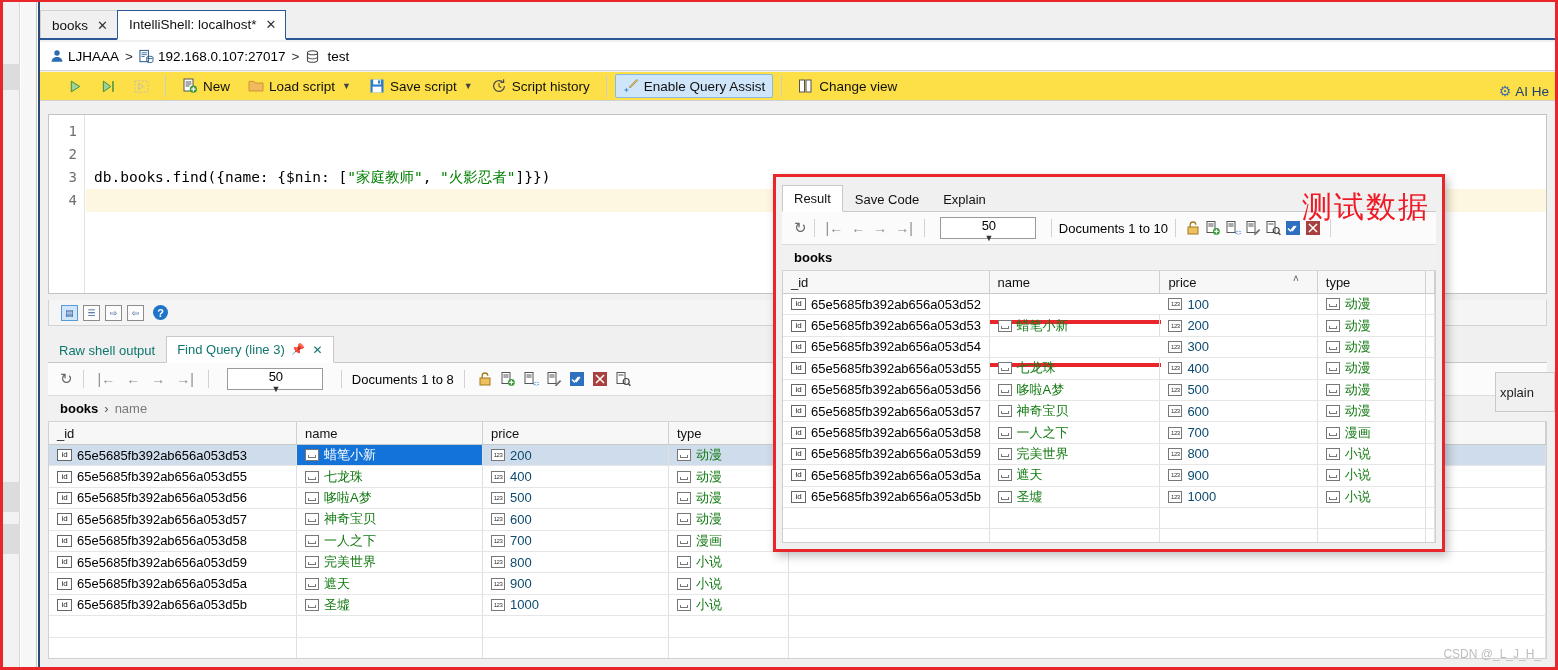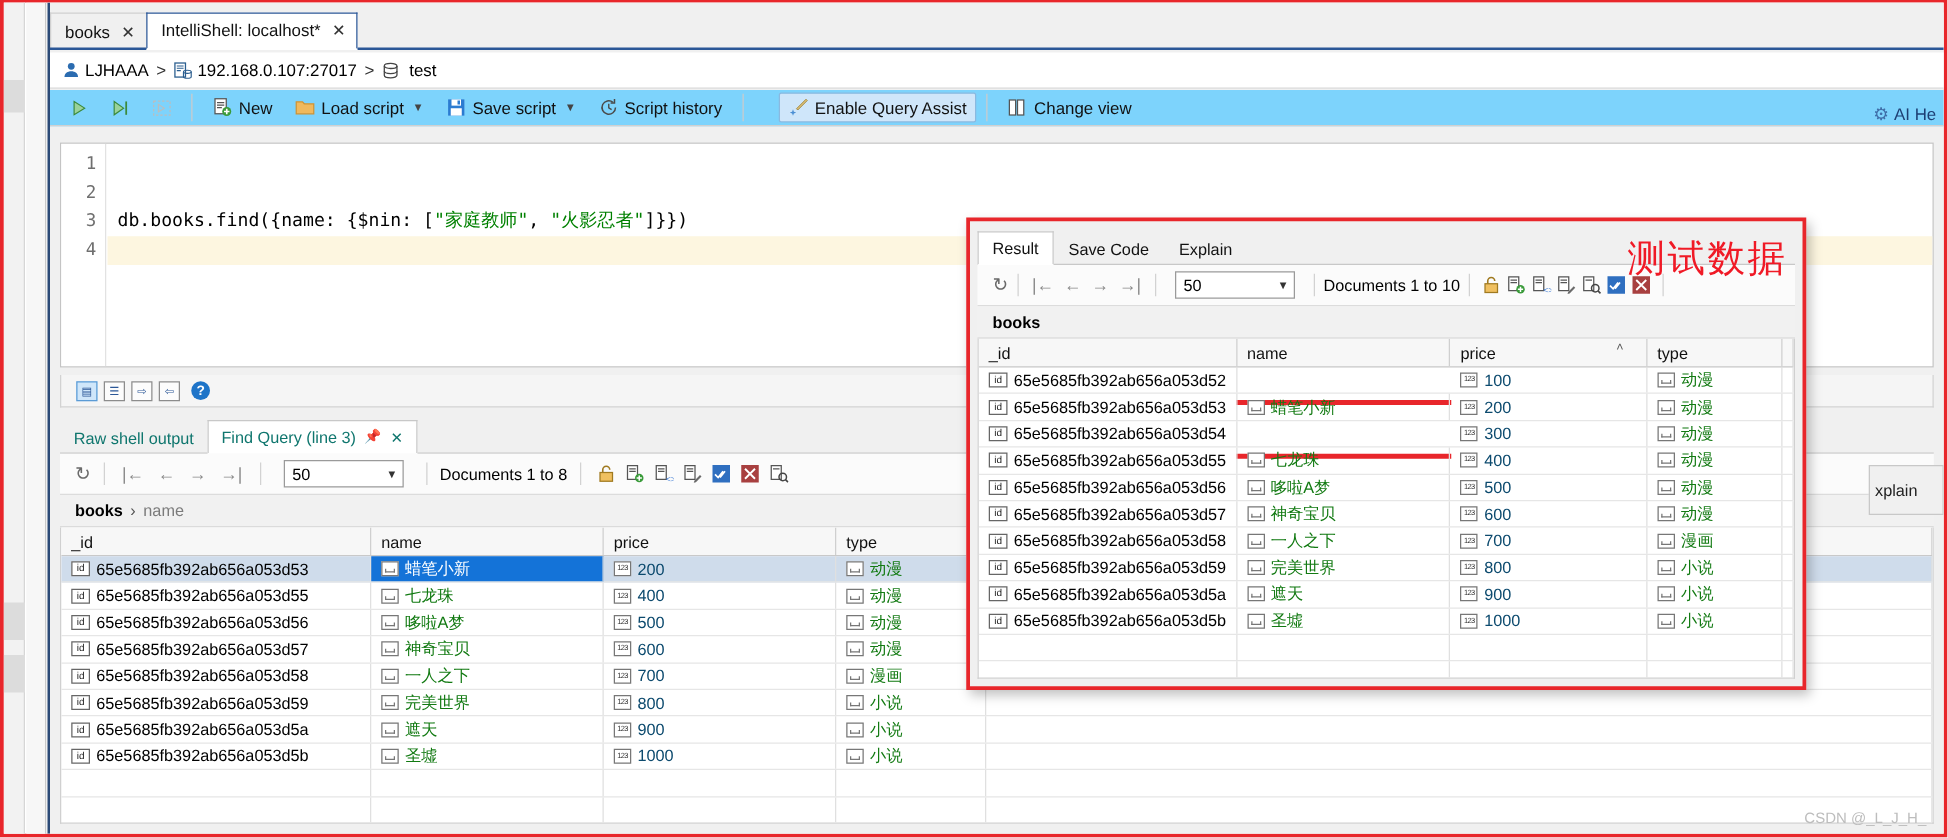--- a/index.html
+++ b/index.html
@@ -87,33 +87,33 @@
     display: flex; align-items: center;
     padding-left: 10px;
     font-size: 13.5px;
     gap: 4px;
   }
   .crumbbar .sep { color: #333; margin: 0 2px; }
 
   
   .toolbar {
     position: absolute; left: 0; right: 0; top: 70px; height: 29px;
-    background: #7dd3fc;
+    background: #fde047;
     border-bottom: 1px solid #d0d0d0;
     display: flex; align-items: center;
-    padding-left: 8px;
+    padding-left: 20px;
     gap: 2px;
     font-size: 13.5px;
   }
   .tbtn {
     display: inline-flex; align-items: center; gap: 5px;
     padding: 3px 7px; border: 1px solid transparent; border-radius: 2px;
     white-space: nowrap; color:#111;
   }
-  .tbtn.on { background: #cfe6fa; border-color: #8ab9e0; margin-left: 20px; }
+  .tbtn.on { background: #cfe6fa; border-color: #8ab9e0; }
   .tsep { width: 1px; height: 22px; background: #ccc; margin: 0 6px; }
   .caret { font-size: 9px; color: #444; margin-left: 2px;}
 
   
   .editor-wrap {
     position: absolute; left: 8px; right: 8px; top: 112px; height: 180px;
     background: #ffffff;
     border: 1px solid #c4c4c4;
     overflow: hidden;
   }
@@ -173,21 +173,21 @@
     position:absolute; left:8px; right:8px; top: 361px; height: 33px;
     background:#fbfbfb; border-bottom:1px solid #dcdcdc;
     display:flex; align-items:center; gap:3px; padding-left:12px;
     font-size:13px;
   }
   .navarrow { color:#8b8b8b; font-size:14px; padding: 0 4px; }
   .refresh { font-size:15px; color:#6a6a6a; }
   .limitsel {
     width: 96px; height: 22px; border:1px solid #9a9a9a; background:#fff;
     display:flex; align-items:center; justify-content:space-between;
-    padding: 0 4px 0 6px; font-size:13px; margin:0 8px;
+    padding: 0 4px 0 6px; font-size:13px; margin:0 8px;flex-direction:column;
   }
   .limitsel .cv { font-size:9px; color:#333; }
   .vdiv { width:1px; height:18px; background:#d2d2d2; margin:0 7px; }
   .miniico { width:16px; height:16px; display:inline-block; margin:0 2px; }
 
   
   .collpath {
     position:absolute; left:8px; right:8px; top: 394px; height: 26px;
     background:#f1f1f1; border-bottom:1px solid #d4d4d4;
     display:flex; align-items:center; padding-left:12px; font-size:13px;

